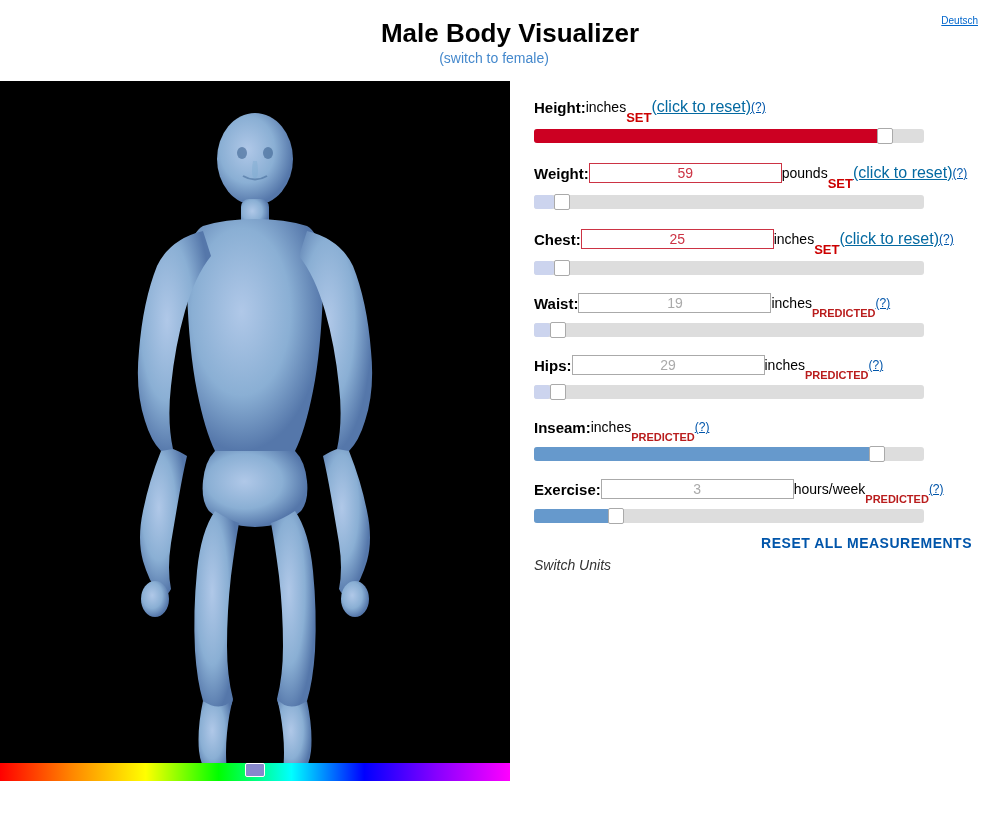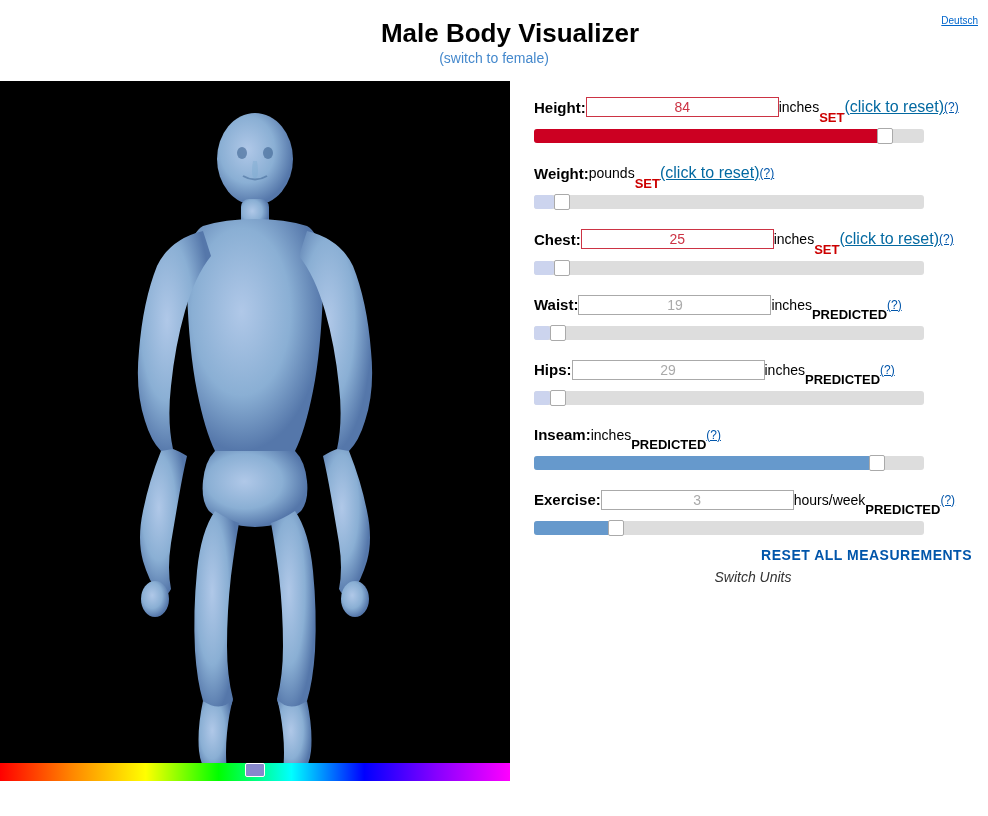--- a/index.html
+++ b/index.html
@@ -140,22 +140,22 @@
       text-decoration: underline;
       cursor: pointer;
     }
     .help-link {
       color: #0055aa;
       font-size: 12px;
       text-decoration: underline;
       cursor: pointer;
     }
     .predicted-label {
-      color: #000000;
-      font-size: 13px;
+      color: #b91c1c;
+      font-size: 11px;
       font-weight: bold;
       margin-top: 20px;
     }
 
     
     .slider-track {
       width: 390px;
       height: 14px;
       background: #ddd;
       border-radius: 3px;
@@ -187,21 +187,21 @@
       color: #0055aa;
       font-size: 14px;
       font-weight: bold;
       text-decoration: none;
       letter-spacing: 0.5px;
       margin-top: 10px;
       cursor: pointer;
     }
     .switch-units-btn {
       display: block;
-      text-align: center;
+      text-align: left;
       color: #333;
       font-size: 14px;
       margin-top: 6px;
       cursor: pointer;
       font-style: italic;
     }
   </style>
 </head>
 <body>
 
@@ -269,35 +269,35 @@
       <div class="color-bar"></div>
       <div class="slider-thumb-bar"></div>
     </div>
   </div>
 
   <div class="controls-panel">
 
     <div class="control-row">
       <div class="control-label-line">
         <span class="control-label">Height:</span>
-        <input class="control-value-box" type="text" value="84" style="">
         <span class="unit-label">inches</span>
         <span class="set-label">SET</span>
         <a class="reset-link">(click to reset)</a>
         <a class="help-link">(?)</a>
       </div>
       <div class="slider-track red-fill">
         <div class="slider-fill" style="width:90%;"></div>
         <div class="slider-thumb" style="left:calc(90% - 8px);"></div>
       </div>
     </div>
 
     <div class="control-row">
       <div class="control-label-line">
         <span class="control-label">Weight:</span>
+        <input class="control-value-box" type="text" value="59" style="">
         <span class="unit-label">pounds</span>
         <span class="set-label">SET</span>
         <a class="reset-link">(click to reset)</a>
         <a class="help-link">(?)</a>
       </div>
       <div class="slider-track light-fill">
         <div class="slider-fill" style="width:5%;"></div>
         <div class="slider-thumb" style="left:calc(5% - 0px);"></div>
       </div>
     </div>

